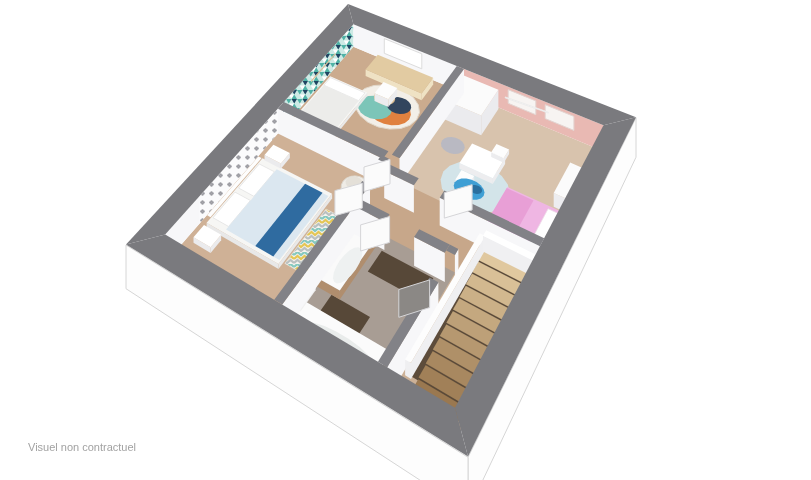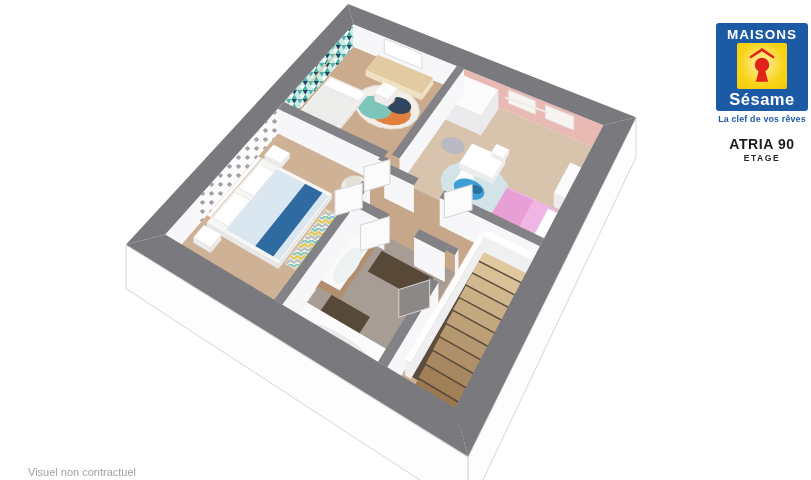--- a/index.html
+++ b/index.html
@@ -10,21 +10,21 @@
   .brand{position:absolute;top:23px;right:3px;width:92px;text-align:center;}
   .brand-box{width:92px;height:88px;border-radius:3px;display:flex;flex-direction:column;
              align-items:center;justify-content:space-between;padding:5px 0 4px 0;box-sizing:border-box;}
   .brand-top{color:#fff;font-size:13.5px;font-weight:bold;letter-spacing:1px;line-height:1;}
   .brand-emblem{width:50px;height:46px;border-radius:2px;display:flex;align-items:center;justify-content:center;
                 background:radial-gradient(circle at 50% 45%, #fdf3b0 0%, #f9d316 62%, #f4c90f 100%);}
   .brand-bottom{color:#fff;font-size:16.5px;font-weight:bold;letter-spacing:.5px;line-height:1;}
   .brand-tagline{margin-top:3px;font-size:8.8px;font-weight:bold;letter-spacing:.2px;}
   .plan-model{margin-top:12px;font-size:14px;font-weight:bold;color:#1c1c1a;letter-spacing:.6px;}
   .plan-level{margin-top:1px;font-size:8.5px;font-weight:bold;color:#262624;letter-spacing:1.6px;}
-  .disclaimer{position:absolute;left:28px;top:466px;font-size:11px;color:#a2a2a2;}
+  .disclaimer{position:absolute;left:28px;top:441px;font-size:11px;color:#a2a2a2;}
 </style>
 </head>
 <body>
 
 <div class="stage">
 
   <svg class="plan-svg" id="plan" width="811" height="480" viewBox="0 0 811 480">
       <defs>
         <pattern id="tealPat" width="11" height="9" patternUnits="userSpaceOnUse">
           <rect width="11" height="9" fill="#cdeae5"></rect>
@@ -205,31 +205,15 @@
         <polygon points="444.3,218.1 472.1,209.9 472.1,184.7 444.3,192.7" fill="#fbfbfb" stroke="#d5d5d8" stroke-width="1"></polygon>
       </g>
       <g>
         <polygon points="348.0,4.0 636.0,117.2 603.5,125.3 353.4,24.2" fill="#7a7a7e"></polygon>
         <polygon points="636.0,117.2 468.0,456.6 455.0,407.7 603.5,125.3" fill="#7a7a7e"></polygon>
         <polygon points="468.0,456.6 126.0,244.4 165.2,234.6 455.0,407.7" fill="#7a7a7e"></polygon>
         <polygon points="126.0,244.4 348.0,4.0 353.4,24.2 165.2,234.6" fill="#7a7a7e"></polygon>
       </g>
     </svg>
 
-  <div class="brand">
-    <div class="brand-box" id="brandBox" style="background: rgb(29, 90, 166);">
-      <div class="brand-top">MAISONS</div>
-      <div class="brand-emblem">
-        <svg width="32" height="38" viewBox="0 0 30 36">
-          <path d="M4.5,9.5 L15,2.5 L25.5,9.5" fill="none" stroke="#e2231a" stroke-width="2.4" stroke-linecap="round"></path>
-          <circle cx="15" cy="17" r="6.8" fill="#e2231a"></circle>
-          <path d="M12.2,21.5 L17.8,21.5 L20.8,33 L9.2,33 Z" fill="#e2231a"></path>
-        </svg>
-      </div>
-      <div class="brand-bottom">Sésame</div>
-    </div>
-    <div class="brand-tagline" id="brandTagline" style="color: rgb(29, 90, 166);">La clef de vos rêves</div>
-    <div class="plan-model">ATRIA 90</div>
-    <div class="plan-level">ETAGE</div>
-  </div>
 
   <div class="disclaimer">Visuel non contractuel</div>
 </div>
 
 </body></html>

